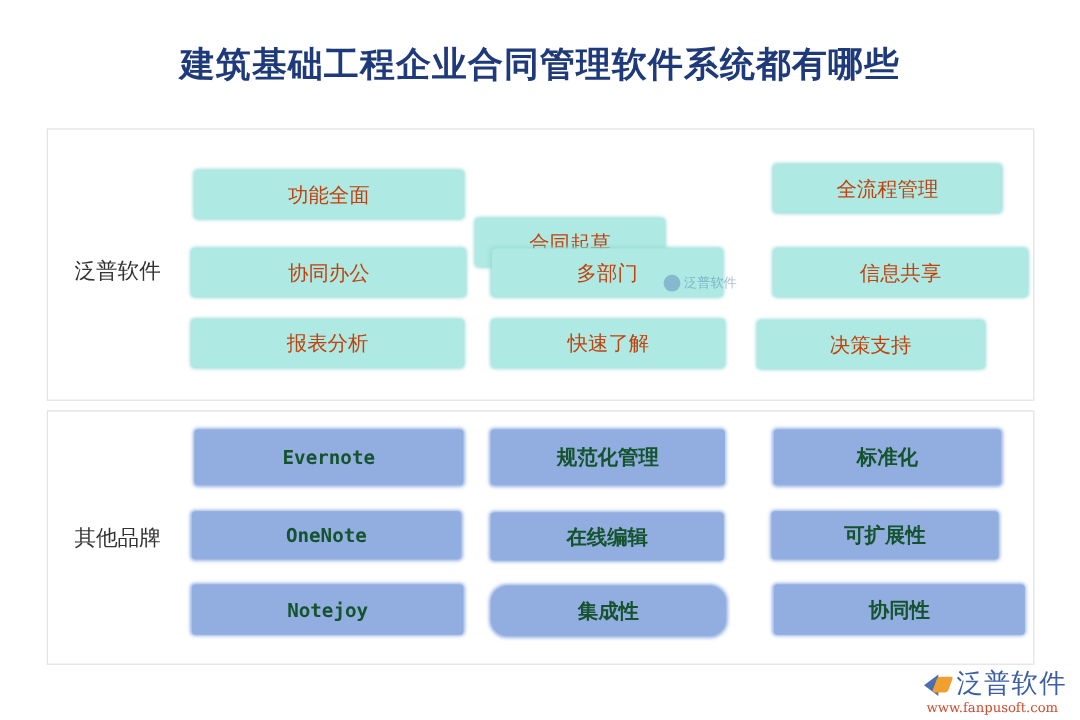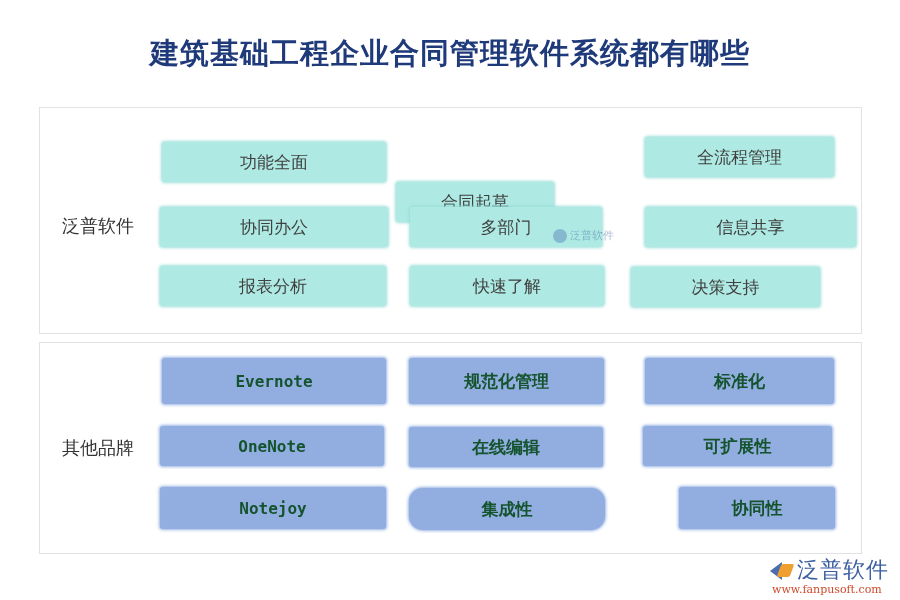--- a/index.html
+++ b/index.html
@@ -4,21 +4,21 @@
 <style>
   html, body { margin:0; padding:0; }
   body { width:900px; height:600px; background:#ffffff; position:relative; overflow:hidden;
          font-family:"DejaVu Serif", "Liberation Serif", serif; }
   .title { position:absolute; left:0; top:34px; width:900px; text-align:center;
            font-size:29px; color:#1f3a7a; letter-spacing:1px; font-weight:bold; }
   .panel { position:absolute; left:39px; width:821px; border:1px solid #e2e2e2; background:#fff; }
   .panel-label { position:absolute; left:22px; font-size:18px; color:#333; }
   .box { position:absolute; height:40px; display:flex; align-items:center; justify-content:center;
          font-size:17px; border-radius:3px; box-sizing:border-box; }
-  .teal { background:#aeeae3; color:#404040; box-shadow:0 0 3px 1px rgba(150,220,214,0.9); }
+  .teal { background:#aeeae3; color:#c2410c; box-shadow:0 0 3px 1px rgba(150,220,214,0.9); }
   .blue { background:#92aee0; color:#14532d; font-weight:bold; box-shadow:0 0 3px 1px rgba(140,170,225,0.9); }
   .mono { font-family:"DejaVu Sans Mono", "Liberation Mono", monospace; font-size:16px; }
   .wm-small { position:absolute; left:553px; top:228px; display:flex; align-items:center; opacity:0.45; }
   .wm-small .lg { width:14px; height:14px; border-radius:50%; background:#5a7fb5; margin-right:3px; }
   .wm-small span { font-size:11px; color:#4a6fa5; font-family:"DejaVu Sans", sans-serif; }
   .logo { position:absolute; left:770px; top:555px; width:125px; }
   .logo-row { display:flex; align-items:center; }
   .logo-mark { width:24px; height:20px; position:relative; margin-right:3px; }
   .logo-mark .a { position:absolute; left:0; top:2px; width:0; height:0;
                   border-top:9px solid transparent; border-bottom:9px solid transparent; border-right:12px solid #4a6fae; }
@@ -53,21 +53,21 @@
   <div class="panel-label" style="top:93px;">其他品牌</div>
 </div>
 <div class="box blue mono" style="left:162px;top:358px;width:224px;height:46px;">Evernote</div>
 <div class="box blue" style="left:409px;top:358px;width:195px;height:46px;">规范化管理</div>
 <div class="box blue" style="left:645px;top:358px;width:189px;height:46px;">标准化</div>
 <div class="box blue mono" style="left:160px;top:426px;width:224px;">OneNote</div>
 <div class="box blue" style="left:409px;top:427px;width:194px;">在线编辑</div>
 <div class="box blue" style="left:643px;top:426px;width:189px;">可扩展性</div>
 <div class="box blue mono" style="left:160px;top:487px;width:226px;height:42px;">Notejoy</div>
 <div class="box blue" style="left:409px;top:488px;width:196px;height:42px;border-radius:14px;">集成性</div>
-<div class="box blue" style="left:679px;top:487px;width:156px;height:42px;">协同性</div>
+<div class="box blue" style="left:645px;top:487px;width:209px;height:42px;">协同性</div>
 
 <div class="logo">
   <div class="logo-row">
     <div class="logo-mark">
       <div class="a"></div>
         <div class="b"></div>
     </div>
     <div class="logo-text">泛普软件</div>
   </div>
   <div class="logo-url">www.fanpusoft.com</div>

